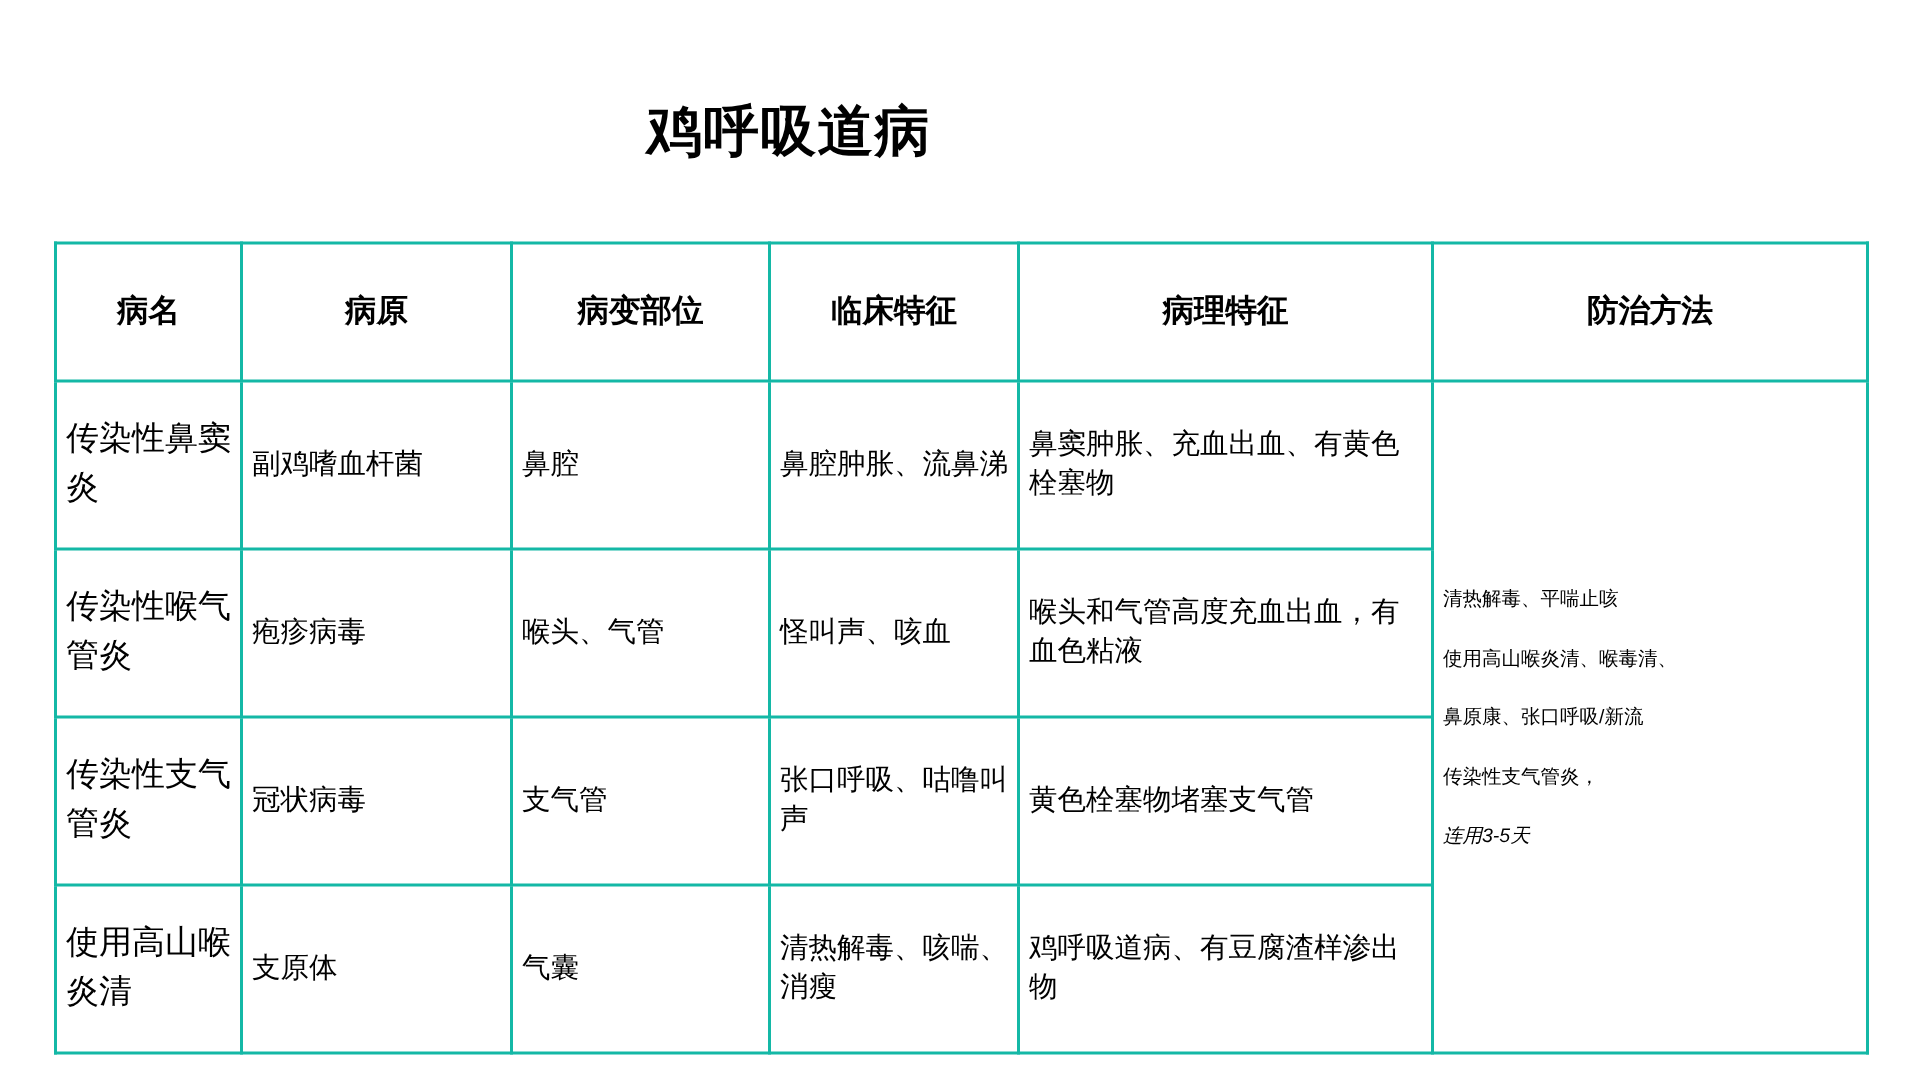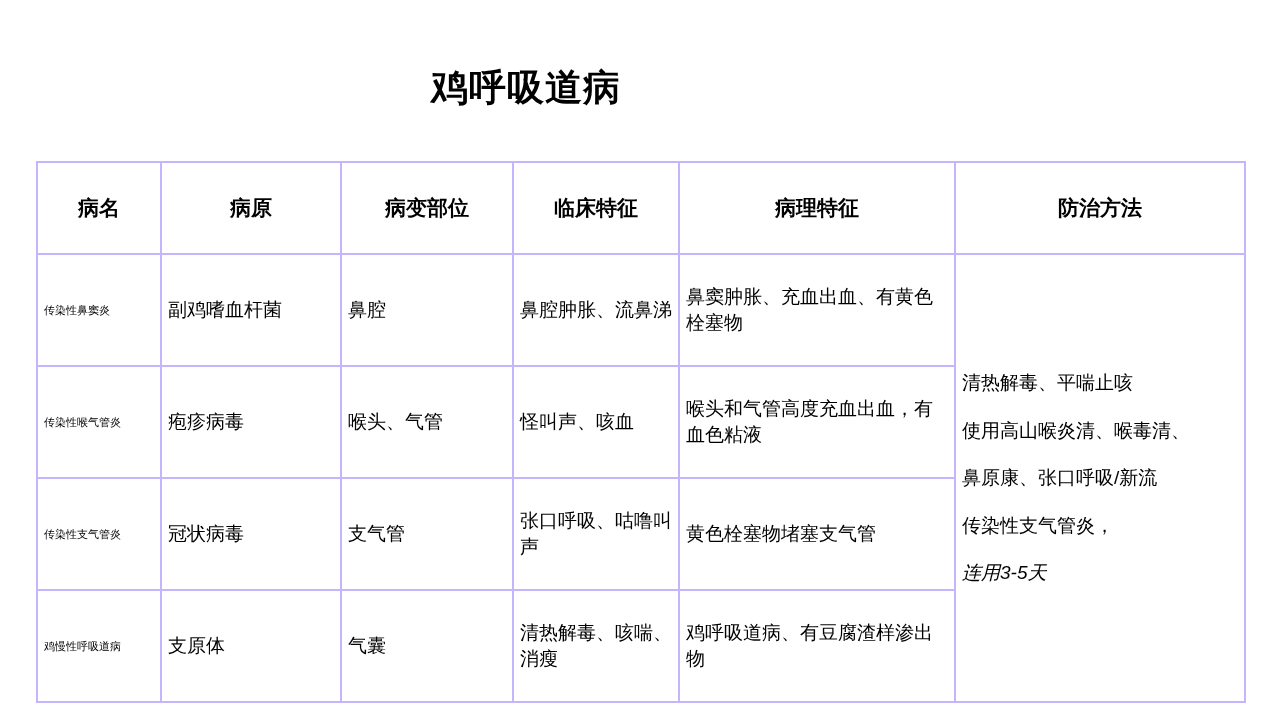--- a/index.html
+++ b/index.html
@@ -34,47 +34,48 @@
     left: 36px;
     top: 161px;
     width: 1208px;
   }
   table.main-table {
     border-collapse: collapse;
     width: 1208px;
     table-layout: fixed;
   }
   table.main-table td, table.main-table th {
-    border: 2px solid #c4b5fd;
+    border: 2px solid #14b8a6;
     vertical-align: middle;
     padding: 4px 6px;
     box-sizing: border-box;
   }
   thead th {
     font-size: 21px;
     font-weight: bold;
     height: 92px;
     line-height: 1.3;
   }
   tbody td {
     font-size: 19px;
     font-weight: normal;
     line-height: 1.35;
   }
   tbody tr {
     height: 112px;
   }
   td.name-cell {
-    font-size: 11px;
+    font-size: 22px;
     line-height: 1.5;
+    font-family: Liberation Mono, monospace;
   }
   td.treat-cell {
     text-align: left;
     vertical-align: middle;
-    font-size: 19px;
+    font-size: 13px;
     padding: 10px 14px;
     line-height: 1.35;
     margin-top: 43px;
   }
   .treat-line {
     margin: 0 0 22px 0;
   }
   .treat-line:last-child {
     margin-bottom: 0;
     font-style: italic;
@@ -137,21 +138,21 @@
           <td>喉头和气管高度充血出血，有血色粘液</td>
         </tr>
         <tr>
           <td class="name-cell">传染性支气管炎</td>
           <td>冠状病毒</td>
           <td>支气管</td>
           <td>张口呼吸、咕噜叫声</td>
           <td>黄色栓塞物堵塞支气管</td>
         </tr>
         <tr>
-          <td class="name-cell">鸡慢性呼吸道病</td>
+          <td class="name-cell">使用高山喉炎清</td>
           <td>支原体</td>
           <td>气囊</td>
           <td>清热解毒、咳喘、消瘦</td>
           <td>鸡呼吸道病、有豆腐渣样渗出物</td>
         </tr>
       </tbody>
     </table>
   </div>
 
 </div>

